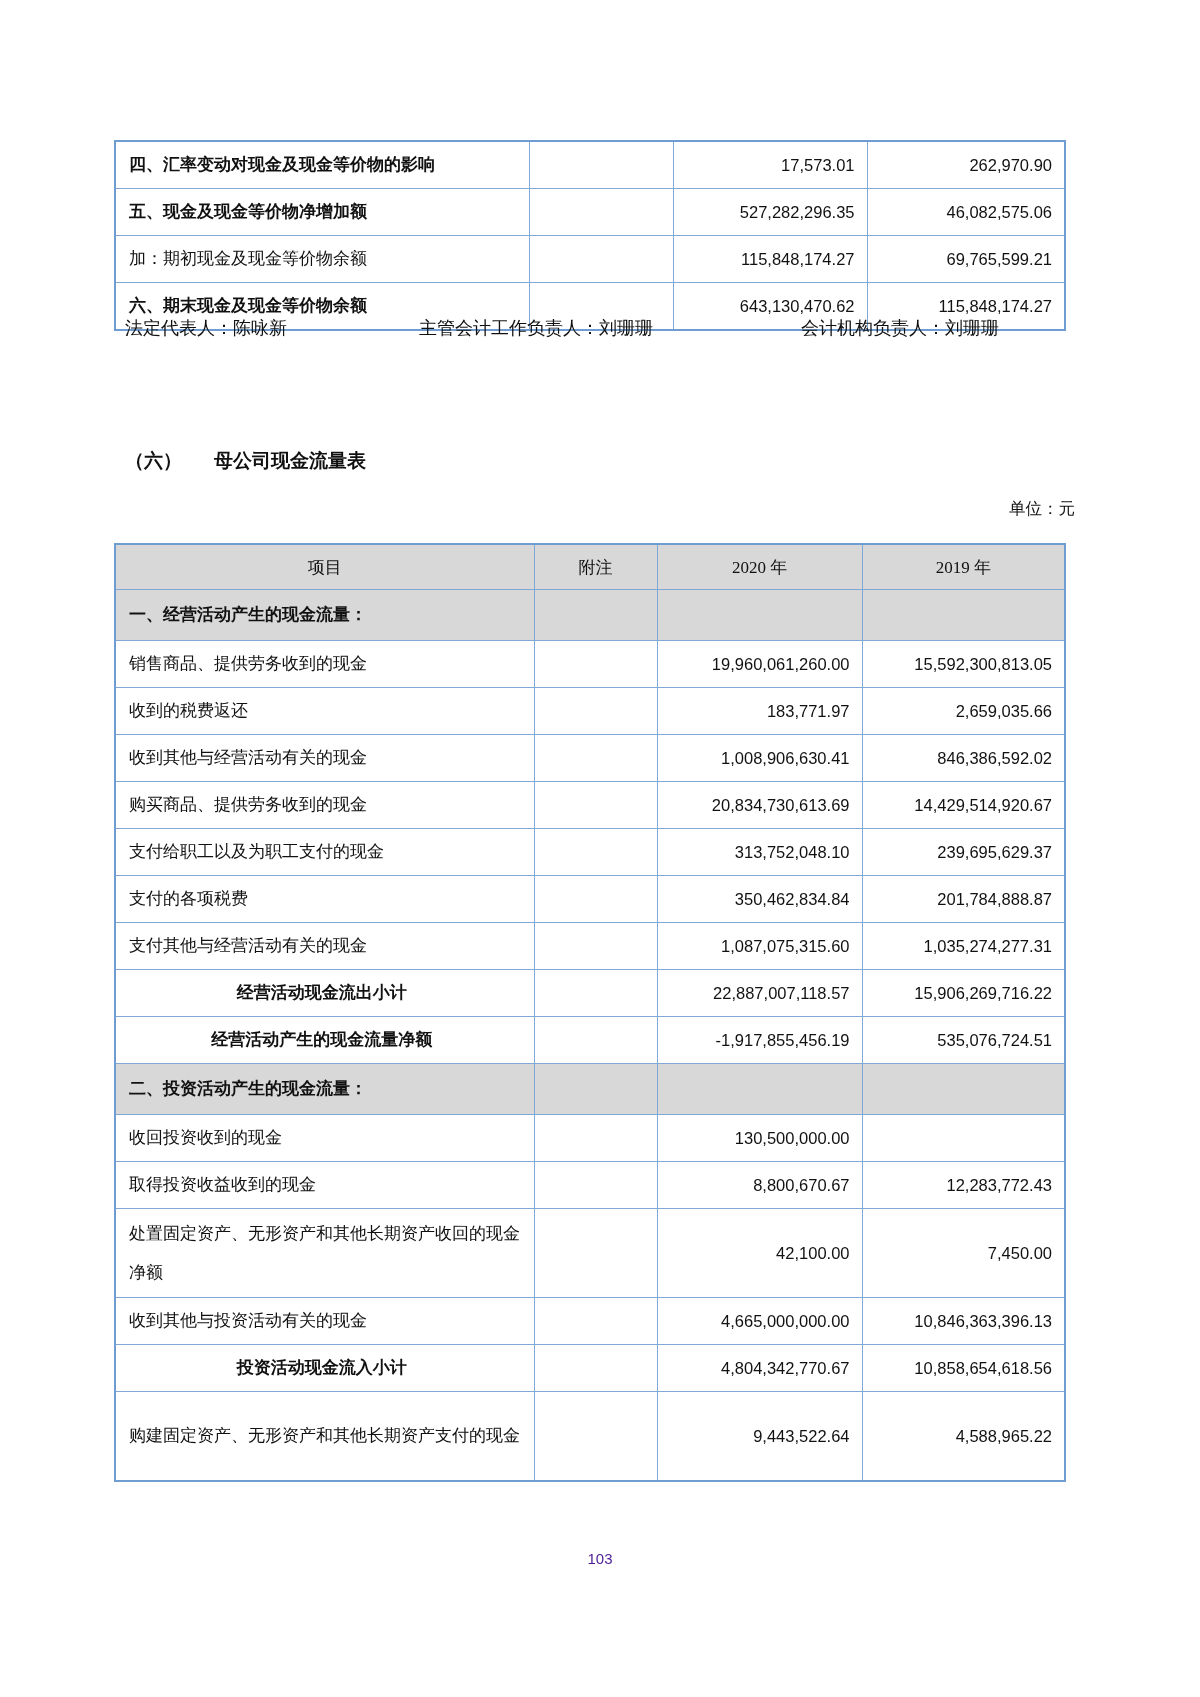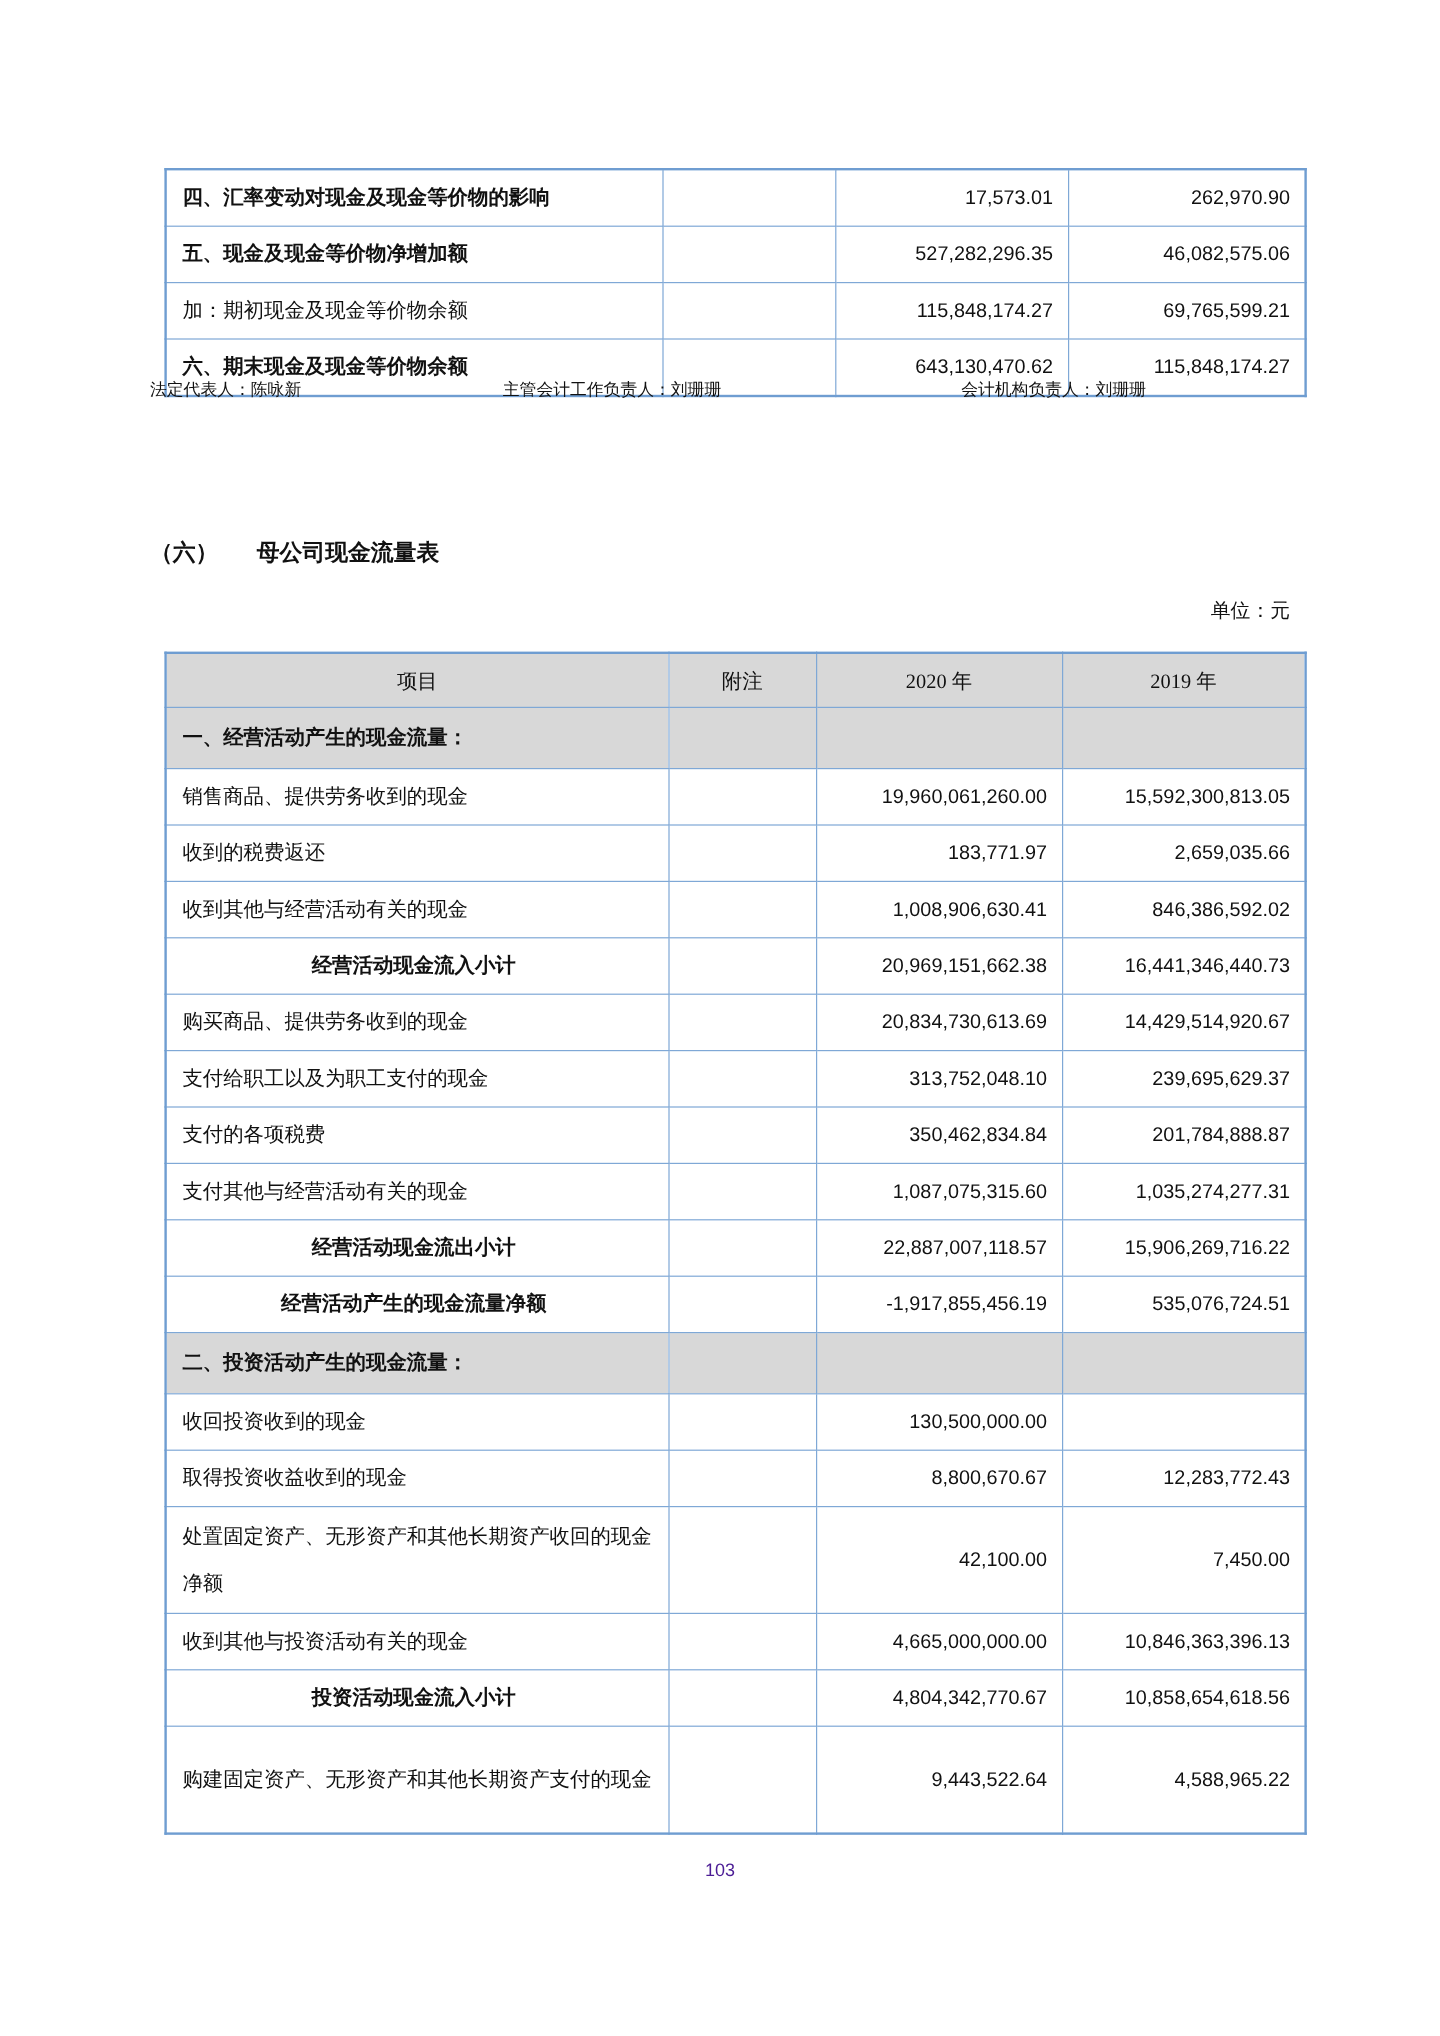--- a/index.html
+++ b/index.html
@@ -3,21 +3,21 @@
 <meta charset="utf-8">
 <style>
   html,body { margin:0; padding:0; }
   body {
     width:1200px; height:1697px;
     background:#ffffff;
     position:relative;
     font-family:"Liberation Serif","DejaVu Serif",serif;
     color:#111;
   }
-  .content { position:absolute; left:137px; width:950px; }
+  .content { position:absolute; left:114px; width:950px; }
 
   table.fin {
     border-collapse:collapse;
     width:950px;
     table-layout:fixed;
     border:2px solid #6f9dd1;
   }
   table.fin td {
     border:1px solid #7fa8d6;
     background:#ffffff;
@@ -43,21 +43,21 @@
   tr.r-tall td { height:84px;margin-left:44px; }
   tr.r-tall td.ci { line-height:2.3; }
   tr.r-subtotal td { height:42px; }
   tr.r-subtotal td.ci { font-weight:bold; text-align:center; padding-left:4px; }
   tr.r-section td { height:46px; background:#d8d8d8; }
   tr.r-section td.ci { font-weight:bold; }
   tr.r-head td { height:40px; background:#d8d8d8; text-align:center; font-size:17px; padding:2px 4px; }
   tr.r-head td.hy { font-family:"Liberation Serif","DejaVu Serif",serif; }
   tr.bold td.ci { font-weight:bold; }
 
-  .sig-line { position:absolute; top:316px; left:125px; width:950px; height:24px; font-size:14px;text-align:center; }
+  .sig-line { position:absolute; top:316px; left:125px; width:950px; height:24px; font-size:18px;text-align:center; }
   .sig-line span { position:absolute; white-space:nowrap; }
   .sig-1 { left:0; }
   .sig-2 { left:294px; }
   .sig-3 { left:676px; }
 
   .section-title {
     position:absolute; top:448px; left:125px;
     font-size:19px; font-weight:bold; white-space:nowrap;
   }
   .section-title .idx { margin-right:32px; }
@@ -158,26 +158,20 @@
         <td class="cn"></td>
         <td class="cv">183,771.97</td>
         <td class="cv">2,659,035.66</td>
       </tr>
       <tr class="r-data">
         <td class="ci">收到其他与经营活动有关的现金</td>
         <td class="cn"></td>
         <td class="cv">1,008,906,630.41</td>
         <td class="cv">846,386,592.02</td>
       </tr>
-      <tr class="r-subtotal">
-        <td class="ci">经营活动现金流入小计</td>
-        <td class="cn"></td>
-        <td class="cv">20,969,151,662.38</td>
-        <td class="cv">16,441,346,440.73</td>
-      </tr>
       <tr class="r-data">
         <td class="ci">购买商品、提供劳务收到的现金</td>
         <td class="cn"></td>
         <td class="cv">20,834,730,613.69</td>
         <td class="cv">14,429,514,920.67</td>
       </tr>
       <tr class="r-data">
         <td class="ci">支付给职工以及为职工支付的现金</td>
         <td class="cn"></td>
         <td class="cv">313,752,048.10</td>

